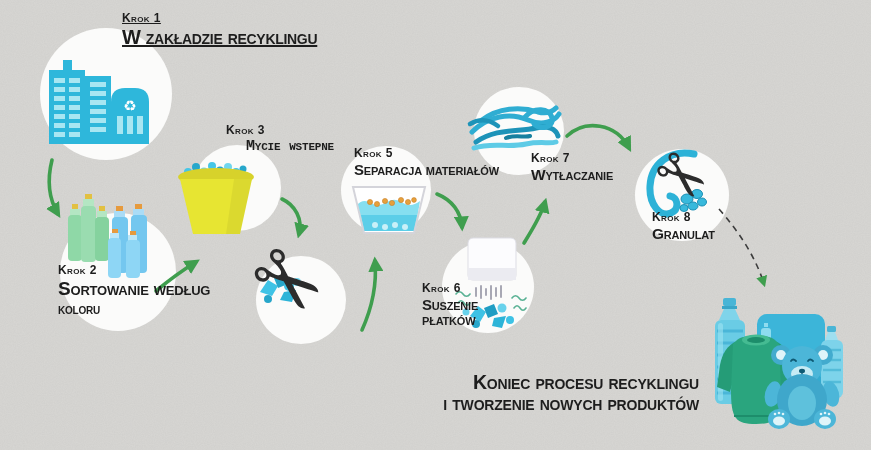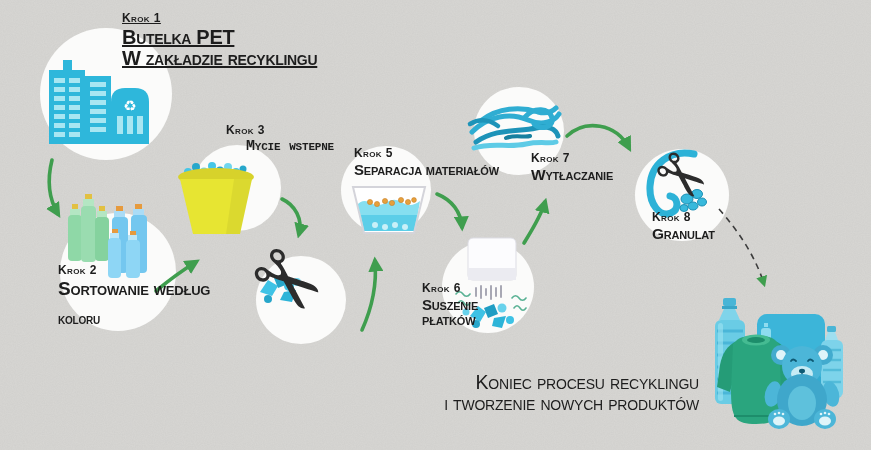--- a/index.html
+++ b/index.html
@@ -8,21 +8,21 @@
   .layer{position:absolute;left:0;top:0;}
   .circle{position:absolute;background:#fbfbfa;border-radius:50%;}
   .icon{position:absolute;}
   .step-text{position:absolute;color:#1d1d1d;font-weight:bold;font-variant:small-caps;line-height:1.05;}
   .krok{font-size:12px;letter-spacing:.4px;margin-bottom:2px;}
   .line{font-size:15px;letter-spacing:-0.2px;}
   .line.big{font-size:20px;line-height:21px;letter-spacing:-0.3px;}
   .scissors{position:absolute;color:#2c2c2c;font-family:"DejaVu Sans",sans-serif;
             font-weight:normal;line-height:1;transform-origin:50% 50%;}
   #conclusion{position:absolute;right:172px;top:372px;width:300px;text-align:right;
-              color:#1d1d1d;font-weight:normal;font-variant:small-caps;font-size:19.5px;line-height:21px;letter-spacing:-0.2px;}
+              color:#1d1d1d;font-weight:bold;font-variant:small-caps;font-size:19.5px;line-height:21px;letter-spacing:-0.2px;}
   svg{display:block;}
 </style>
 </head>
 <body>
 
 <div id="canvas">
 
   <svg class="layer" width="871" height="450" aria-hidden="true">
     <filter id="grain">
         <feTurbulence type="fractalNoise" baseFrequency="0.9" numOctaves="2" seed="7"></feTurbulence>
@@ -292,27 +292,26 @@
         <circle cx="18" cy="73" r="1.3" fill="#dff4f9"></circle>
         <circle cx="22" cy="74" r="1.3" fill="#dff4f9"></circle>
       <circle cx="60" cy="74" r="1.3" fill="#dff4f9"></circle>
         <circle cx="64" cy="73" r="1.3" fill="#dff4f9"></circle>
         <circle cx="68" cy="74" r="1.3" fill="#dff4f9"></circle>
     </g>
   </svg>
 
   <div class="step-text" style="left:122px;top:12px;text-decoration:underline;">
     <div class="krok">Krok 1</div>
-    <div class="line big">Butelka PET</div>
     <div class="line big">W zakładzie recyklingu</div>
   </div>
   <div class="step-text" style="left:58px;top:264px;">
     <div class="krok">Krok 2</div>
     <div class="line" style="font-size:19px;">Sortowanie według</div>
-    <div class="line" style="font-size:14.5px;margin-top:13px;">koloru</div>
+    <div class="line" style="font-size:14.5px;margin-top:3px;">koloru</div>
   </div>
   <div class="step-text" style="left:226px;top:124px;">
     <div class="krok">Krok 3</div>
     <div class="line" style="margin-left:20px;font-family:Liberation Mono, monospace;">Mycie wstepne</div>
   </div>
   <div class="step-text" style="left:354px;top:147px;">
     <div class="krok">Krok 5</div>
     <div class="line">Separacja materiałów</div>
   </div>
   <div class="step-text" style="left:422px;top:267px;margin-top:15px;">

